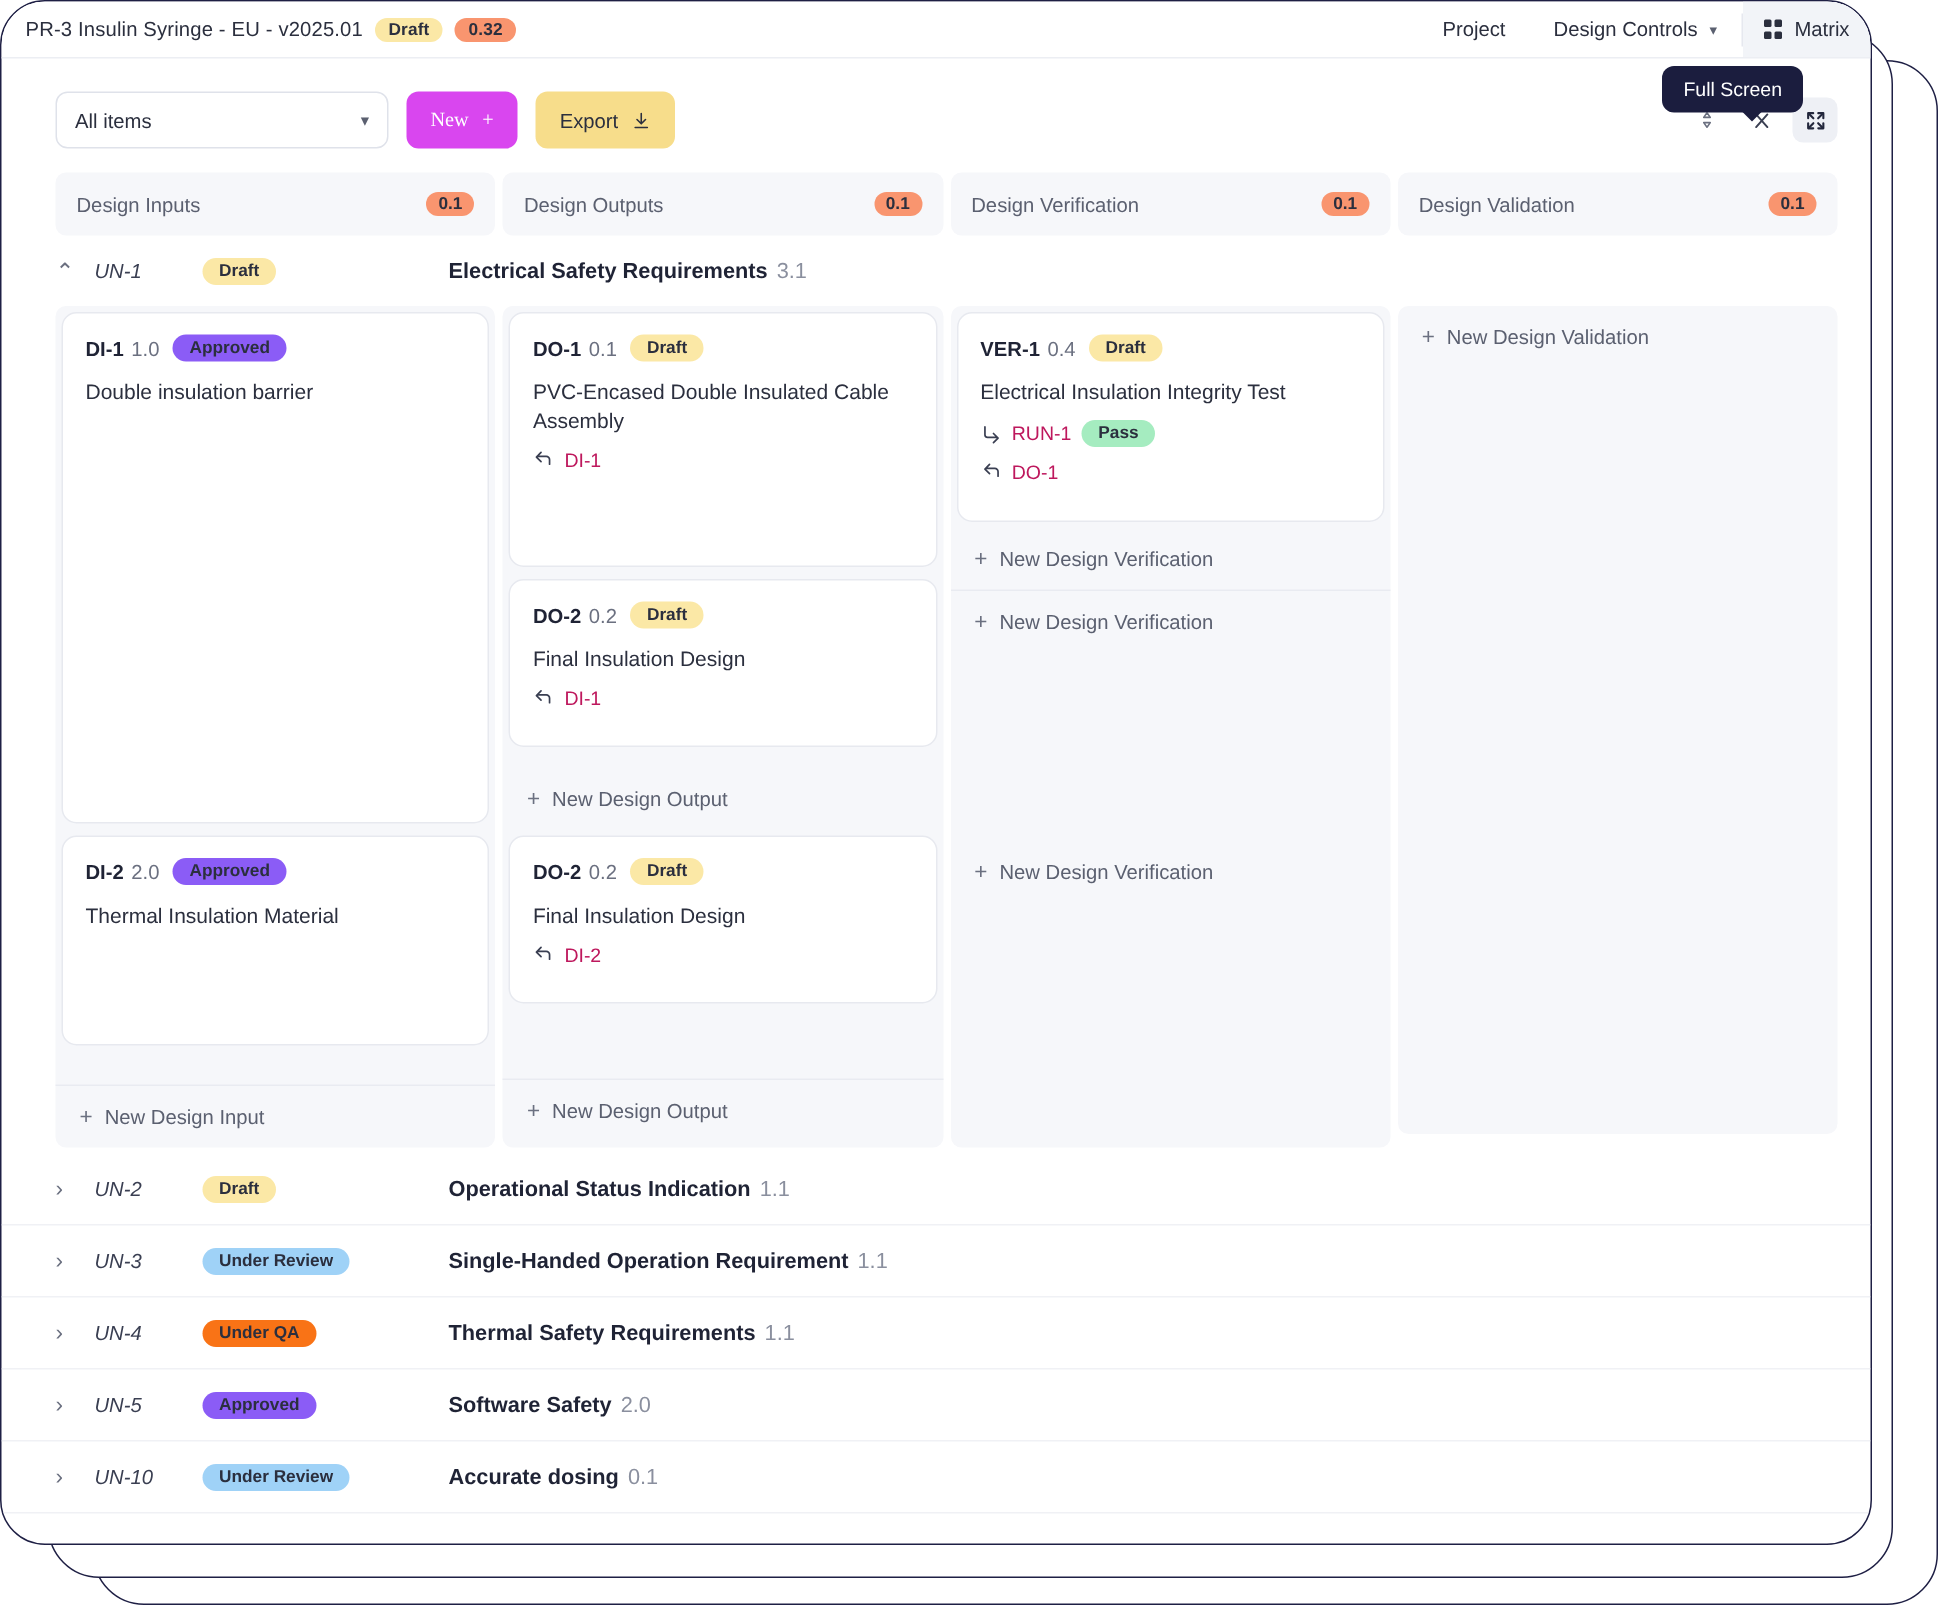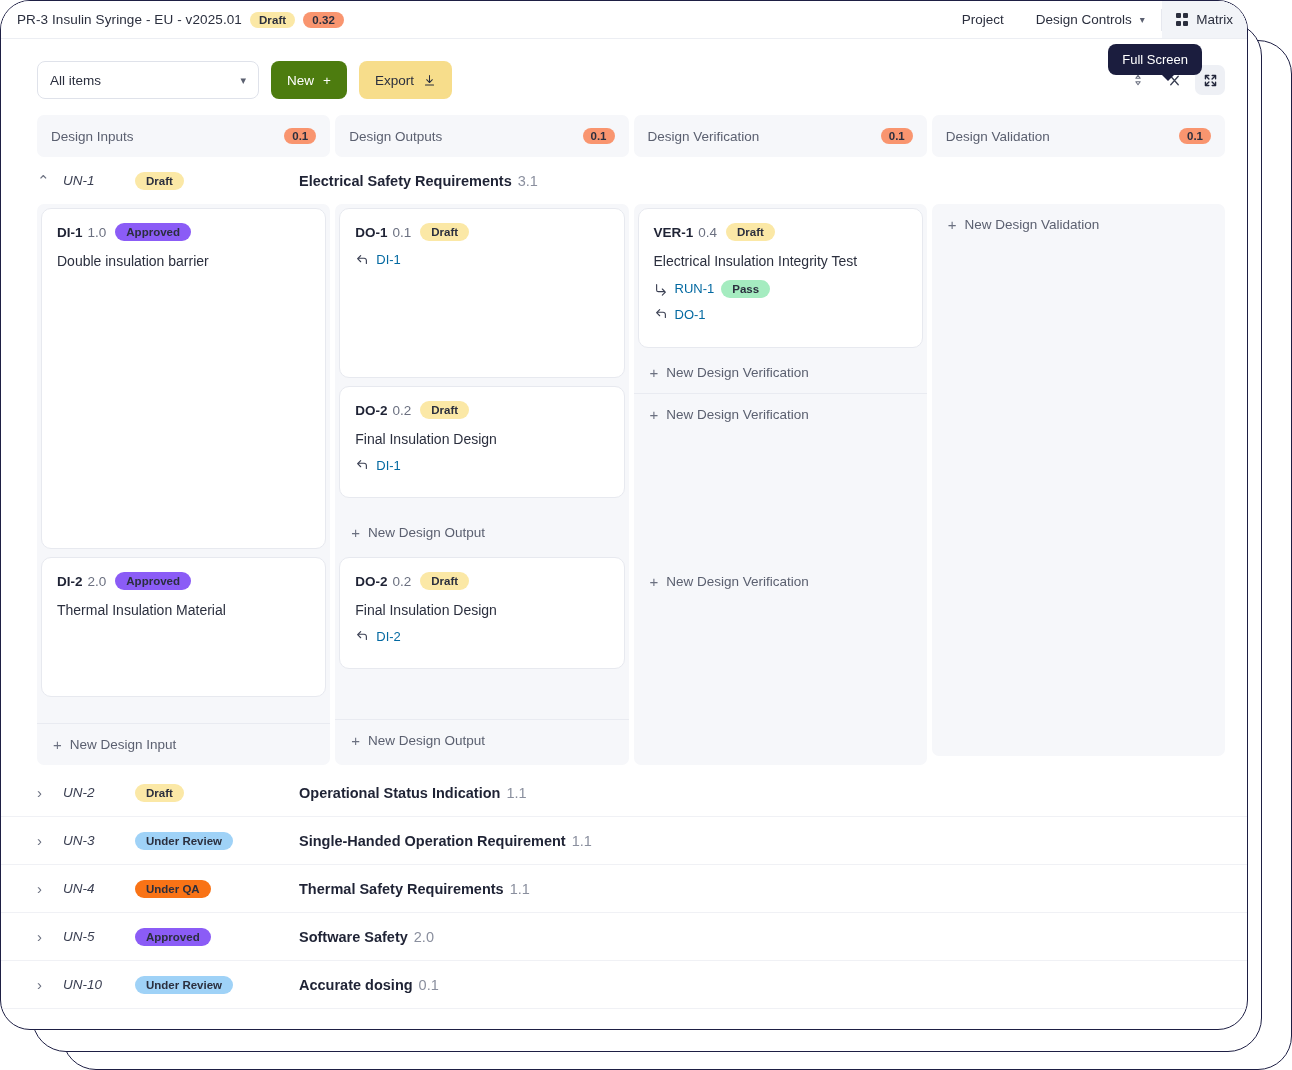--- a/index.html
+++ b/index.html
@@ -115,23 +115,23 @@
     width: 222px; height: 38px;
     border: 1px solid #dfe2ea; border-radius: 8px;
     background: #fff;
     display: flex; align-items: center;
     padding: 0 12px;
     font-size: 13.5px; color: #2b2f3e;
     cursor: pointer;
   }
   .select-box .chev { margin-left: auto; color: #5b6070; font-size: 11px; }
   .btn-new {
-    height: 38px; background: #4d7c0f; color: #ffffff;
+    height: 38px; background: #d946ef; color: #ffffff;
     border-radius: 8px; border: none;
-    font-size: 13.5px; font-family: Liberation Sans, sans-serif;
+    font-size: 13.5px; font-family: Liberation Serif, serif;
     padding: 0 16px; display: flex; align-items: center; gap: 9px;
     cursor: pointer;
   }
   .btn-export {
     height: 38px; background: #f7dd8b; color: #2b2f3e;
     border-radius: 8px; border: none;
     font-size: 13.5px; font-family: inherit;
     padding: 0 16px; display: flex; align-items: center; gap: 9px;
     cursor: pointer;
   }
@@ -211,21 +211,21 @@
     margin-bottom: 11px;
   }
   .card-id { font-size: 13.5px; font-weight: 700; color: #1f2335; }
   .card-rev { font-size: 13.5px; font-weight: 400; color: #6b7080; margin-left: -4px; }
   .card-title { font-size: 14px; color: #2b2f3e; line-height: 1.35; }
   .link-row {
     display: flex; align-items: center; gap: 7px;
     margin-top: 9px;
     font-size: 13px; color: #3a3f52;
   }
-  .link-row .lnk-txt { font-size: 13px; color: #0369a1; }
+  .link-row .lnk-txt { font-size: 13px; color: #be185d; }
 
   .add-row {
     display: flex; align-items: center; gap: 8px;
     padding: 13px 16px;
     font-size: 13.5px; color: #5b6070;
     cursor: pointer;
   }
   .add-row .plus { font-size: 15px; color: #6b7080; line-height: 1; }
   .sep-top { border-top: 1px solid #e9ebf1; }
 
@@ -365,20 +365,21 @@
       </div>
 
       <div class="mcol shaded">
 
         <div class="card" style="height:170px">
           <div class="card-head">
             <span class="card-id">DO-1</span>
             <span class="card-rev">0.1</span>
             <span class="badge-status st-draft">Draft</span>
           </div>
+          <div class="card-title">PVC-Encased Double Insulated Cable Assembly</div>
           <div class="link-row">
             <svg width="14" height="14" viewBox="0 0 16 16">
               <path d="M13 12 V8.5 A2.5 2.5 0 0 0 10.5 6 H3.5 M6.5 3 L3 6.5 L6.5 10" fill="none" stroke="#3a3f52" stroke-width="1.3" stroke-linecap="round" stroke-linejoin="round"></path>
             </svg>
             <span class="lnk-txt">DI-1</span>
           </div>
         </div>
 
         <div class="card" style="height:112px">
           <div class="card-head">

